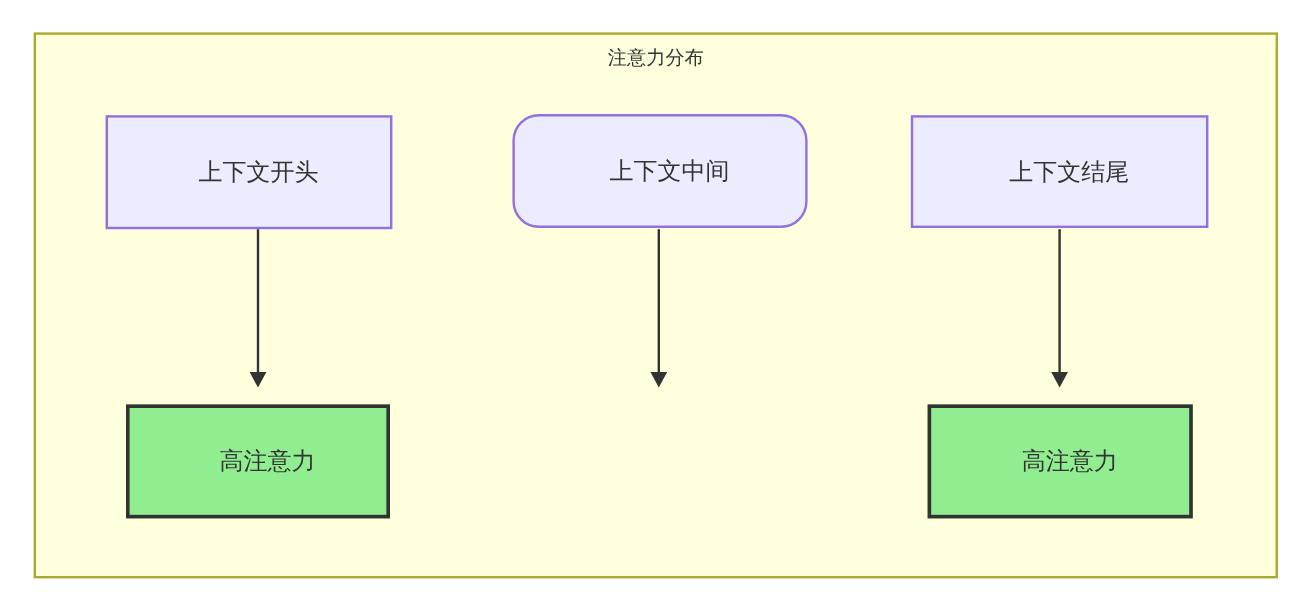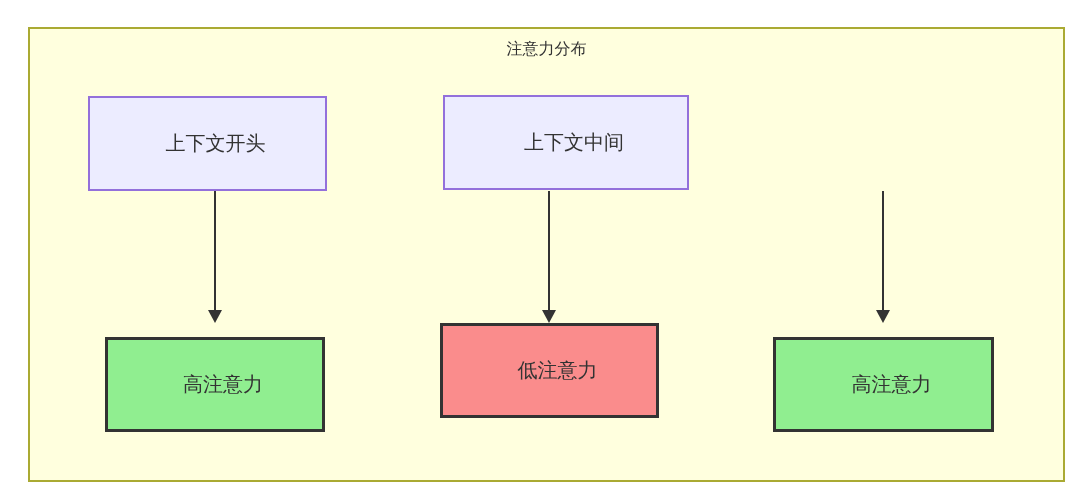--- a/index.html
+++ b/index.html
@@ -50,21 +50,21 @@
     background: var(--context-node-bg, #ececff);
     border: 2px solid var(--context-node-border, #9370db);
   }
   .attn-node {
     border: 3px solid var(--attention-node-border, #333333);
   }
   .attn-high { background: var(--high-attention-bg, #90ee90); margin-top: 14px; }
   .attn-low  { background: var(--low-attention-bg, #fa8c8c); }
 
   #node-ctx-start  { left: 58px;  top: 67px;  width: 239px; height: 95px; }
-  #node-ctx-middle { left: 413px; top: 66px;  width: 246px; height: 95px; }
+  #node-ctx-middle { left: 397px; top: 66px;  width: 246px; height: 95px; border-radius: 22px; }
   #node-ctx-end    { left: 729px; top: 67px;  width: 248px; height: 94px; }
   #node-attn-start  { left: 75px;  top: 294px; width: 220px; height: 95px; }
   #node-attn-middle { left: 410px; top: 294px; width: 219px; height: 95px; }
   #node-attn-end    { left: 743px; top: 294px; width: 221px; height: 95px; }
 
   .arrow {
     position: absolute;
     top: 162px;
     height: 132px;
     width: 14px;
@@ -93,36 +93,36 @@
 
 <div class="cluster">
   <div class="cluster-title">注意力分布</div>
 
   <div class="node ctx-node" id="node-ctx-start">
     <span>上下文开头</span>
   </div>
   <div class="node ctx-node" id="node-ctx-middle">
     <span>上下文中间</span>
   </div>
+  <div class="node ctx-node" id="node-ctx-end">
+    <span>上下文结尾</span>
+  </div>
 
   <div class="arrow" id="arrow-start">
     <div class="arrow-shaft"></div>
     <div class="arrow-head"></div>
   </div>
   <div class="arrow" id="arrow-middle">
     <div class="arrow-shaft"></div>
     <div class="arrow-head"></div>
   </div>
   <div class="arrow" id="arrow-end">
     <div class="arrow-shaft"></div>
     <div class="arrow-head"></div>
   </div>
 
   <div class="node attn-node attn-high" id="node-attn-start">
     <span>高注意力</span>
   </div>
-  <div class="node attn-node attn-low" id="node-attn-middle">
-    <span>低注意力</span>
-  </div>
   <div class="node attn-node attn-high" id="node-attn-end">
     <span>高注意力</span>
   </div>
 </div>
 
 </body></html>

